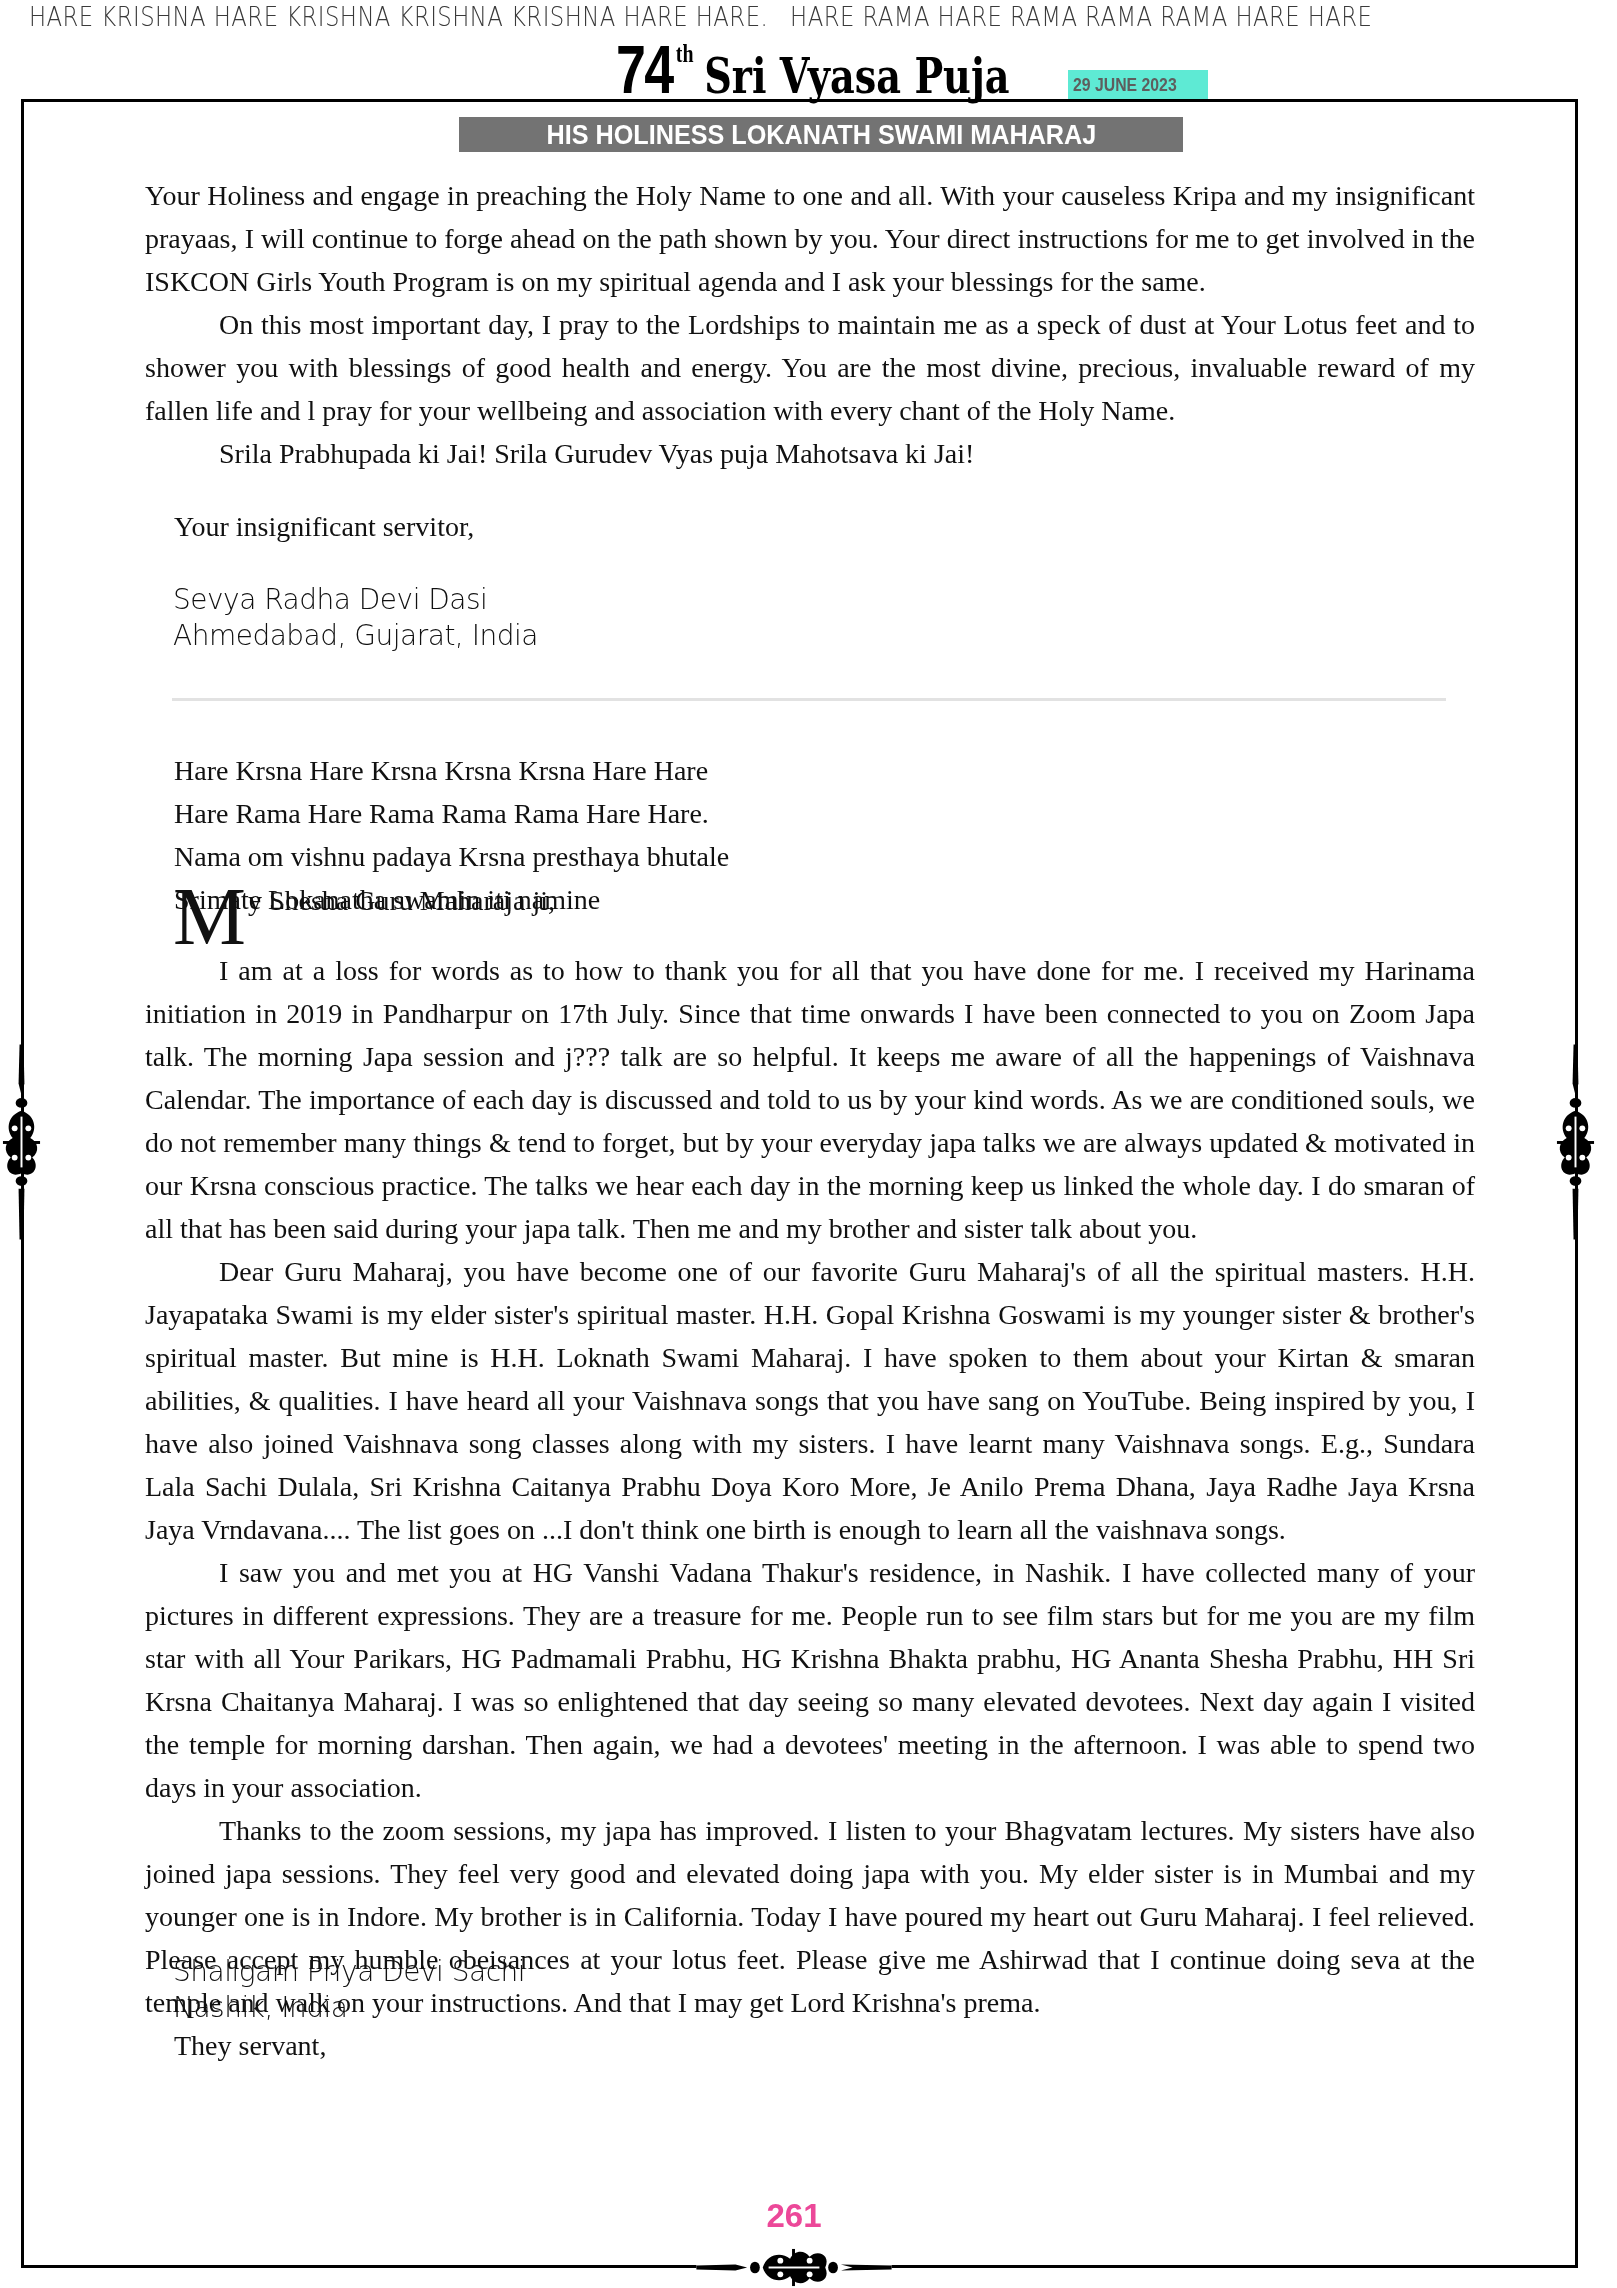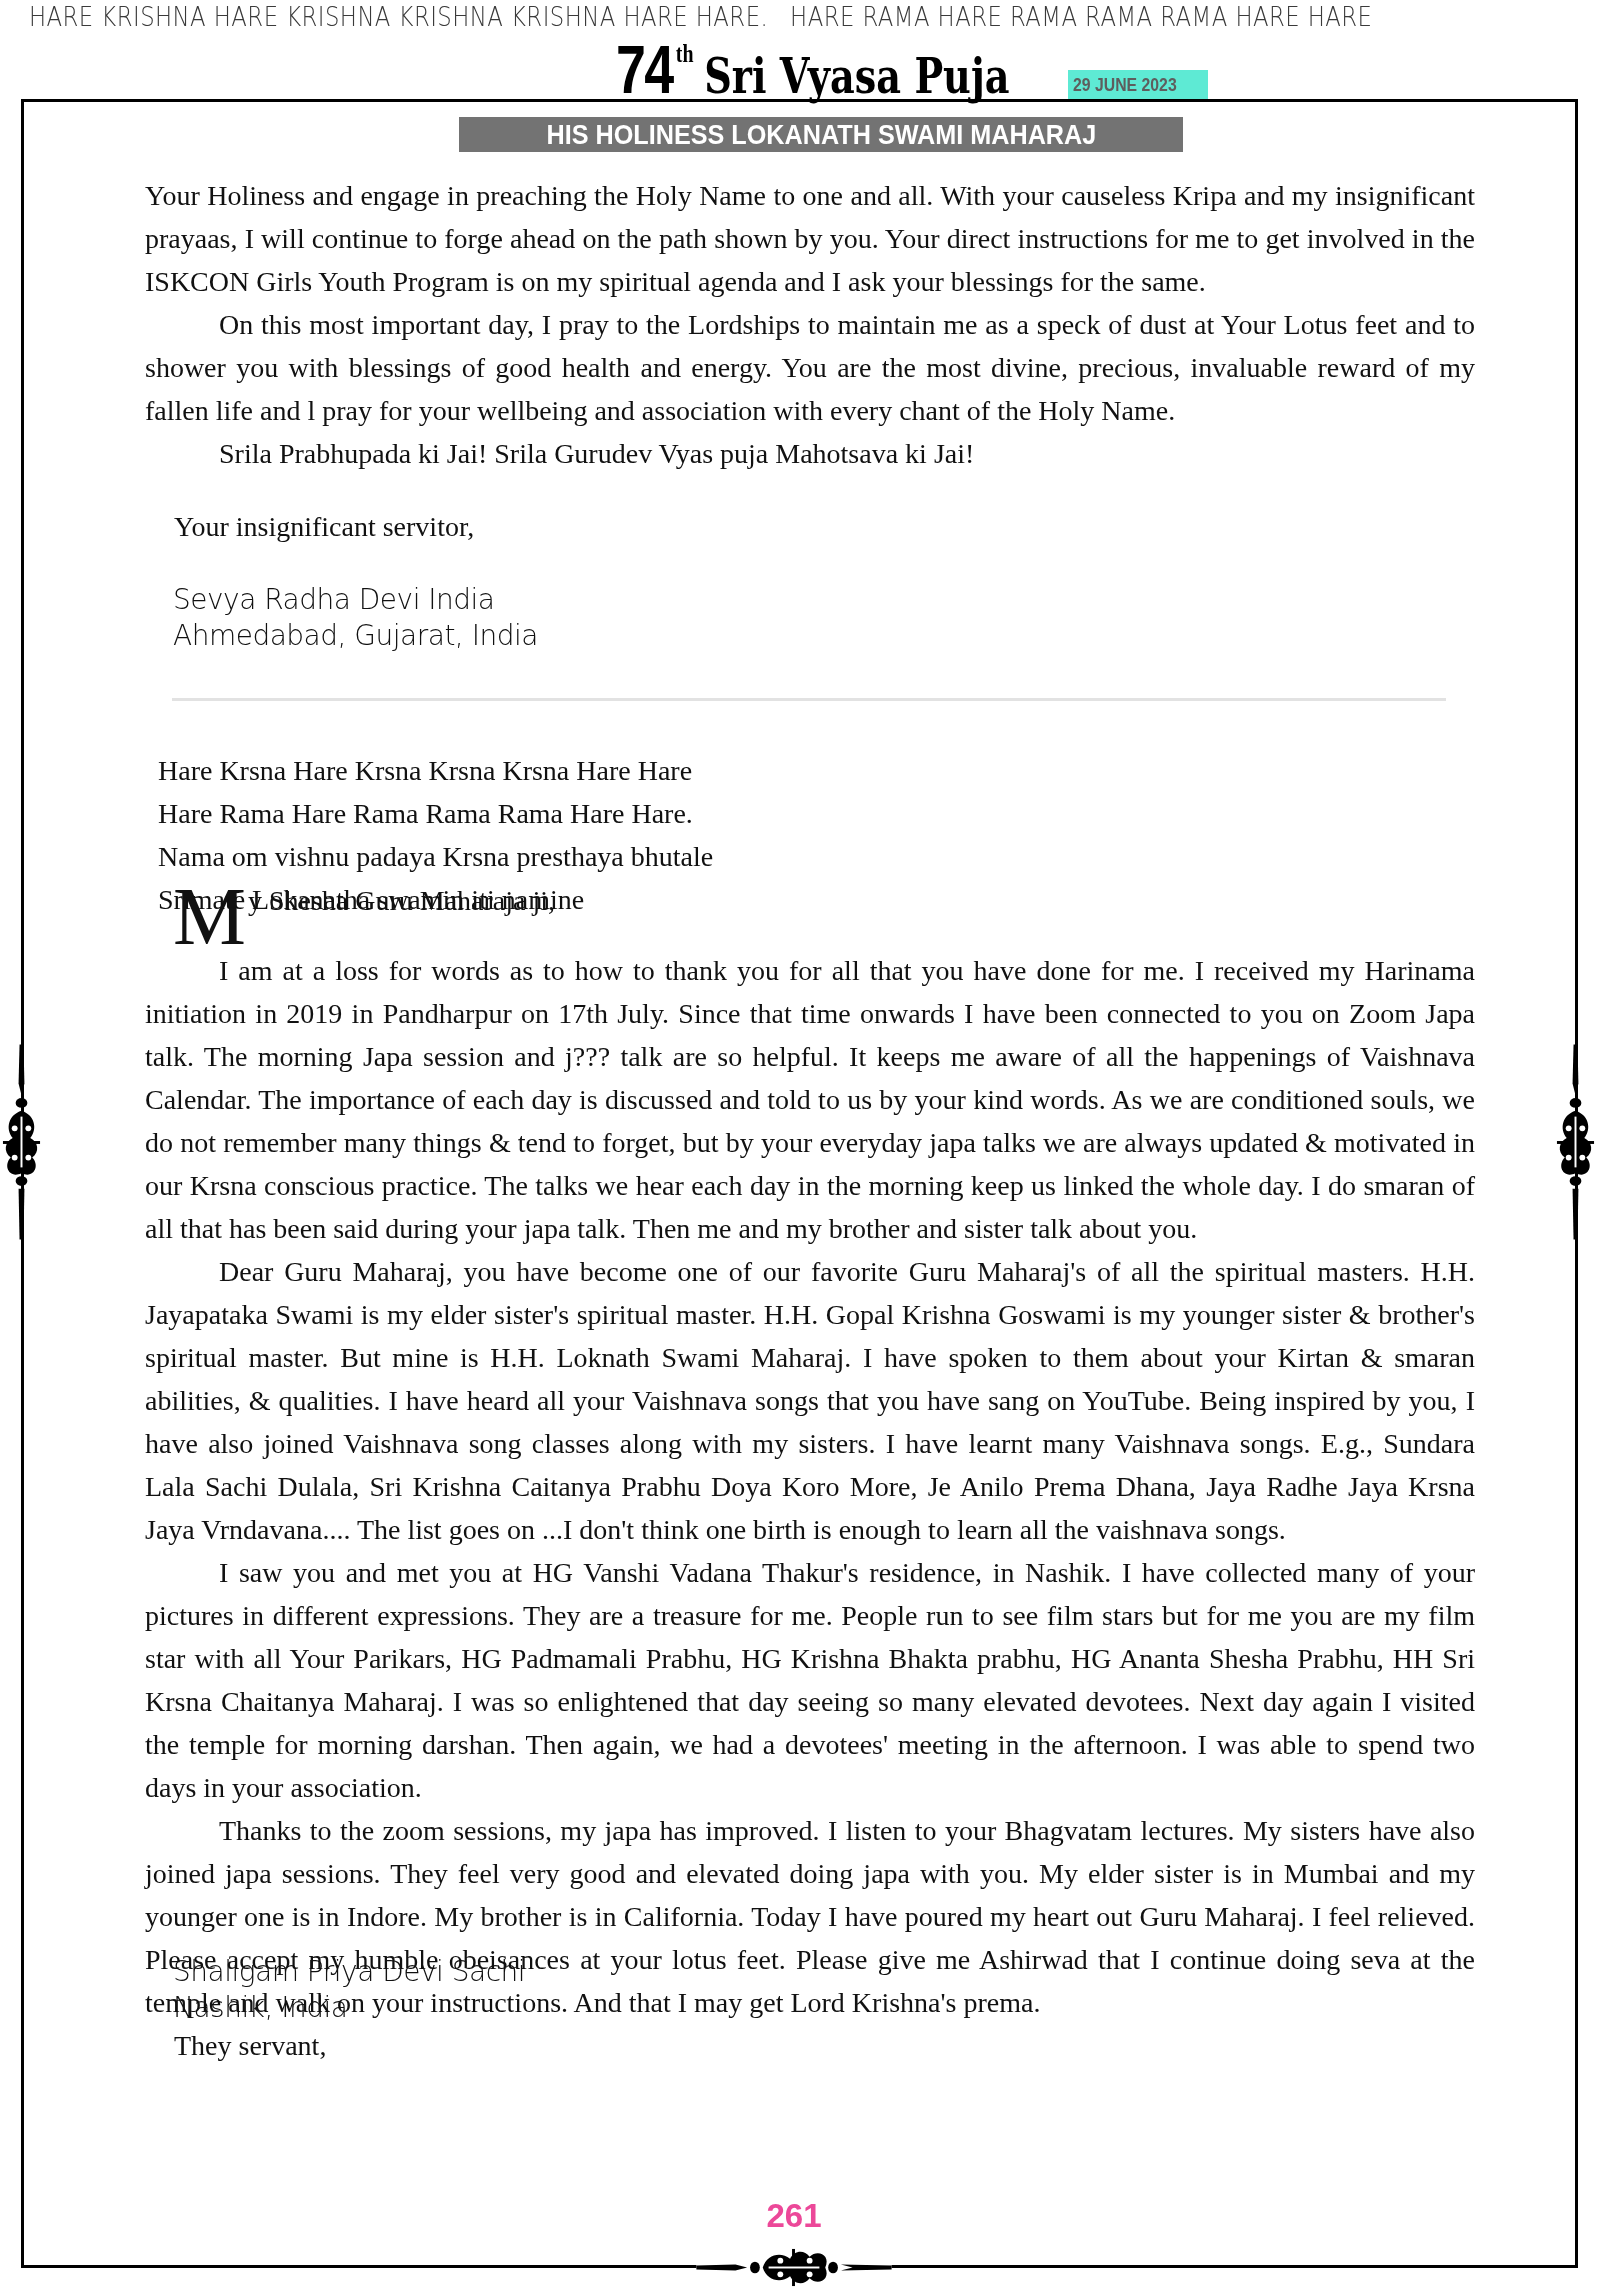--- a/index.html
+++ b/index.html
@@ -101,27 +101,27 @@
 
 <div class="abs body-text" style="top:174px;">
   <p class="para">Your Holiness and engage in preaching the Holy Name to one and all. With your causeless Kripa and my insignificant prayaas, I will continue to forge ahead on the path shown by you. Your direct instructions for me to get involved in the ISKCON Girls Youth Program is on my spiritual agenda and I ask your blessings for the same.</p>
   <p class="para ind">On this most important day, I pray to the Lordships to maintain me as a speck of dust at Your Lotus feet and to shower you with blessings of good health and energy. You are the most divine, precious, invaluable reward of my fallen life and l pray for your wellbeing and association with every chant of the Holy Name.</p>
   <p class="para ind">Srila Prabhupada ki Jai! Srila Gurudev Vyas puja Mahotsava ki Jai!</p>
 </div>
 <div class="abs body-text" style="top:505px;">
   <p class="close">Your insignificant servitor,</p>
 </div>
 <div class="abs sig" style="top:582px; left:173px;">
-  <div>Sevya Radha Devi India</div>
+  <div>Sevya Radha Devi Dasi</div>
   <div>Ahmedabad, Gujarat, India</div>
 </div>
 
 <div class="abs divider"></div>
 
-<div class="abs body-text" style="top:749px; left:158px; width:1304px;">
+<div class="abs body-text" style="top:749px; left:174px; width:1304px;">
   <div class="line">Hare Krsna Hare Krsna Krsna Krsna Hare Hare</div>
   <div class="line">Hare Rama Hare Rama Rama Rama Hare Hare.</div>
   <div class="line">Nama om vishnu padaya Krsna presthaya bhutale</div>
   <div class="line">Srimate Lokanatha swamin iti namine</div>
 </div>
 <div class="abs dropcap-line" style="top:884px; left:173px; width:784px; line-height:33px;">
   <span class="dropcap">M</span>
   <span>y Shesha Guru Maharaja ji,</span>
 </div>
 <div class="abs body-text" style="top:949px;">

